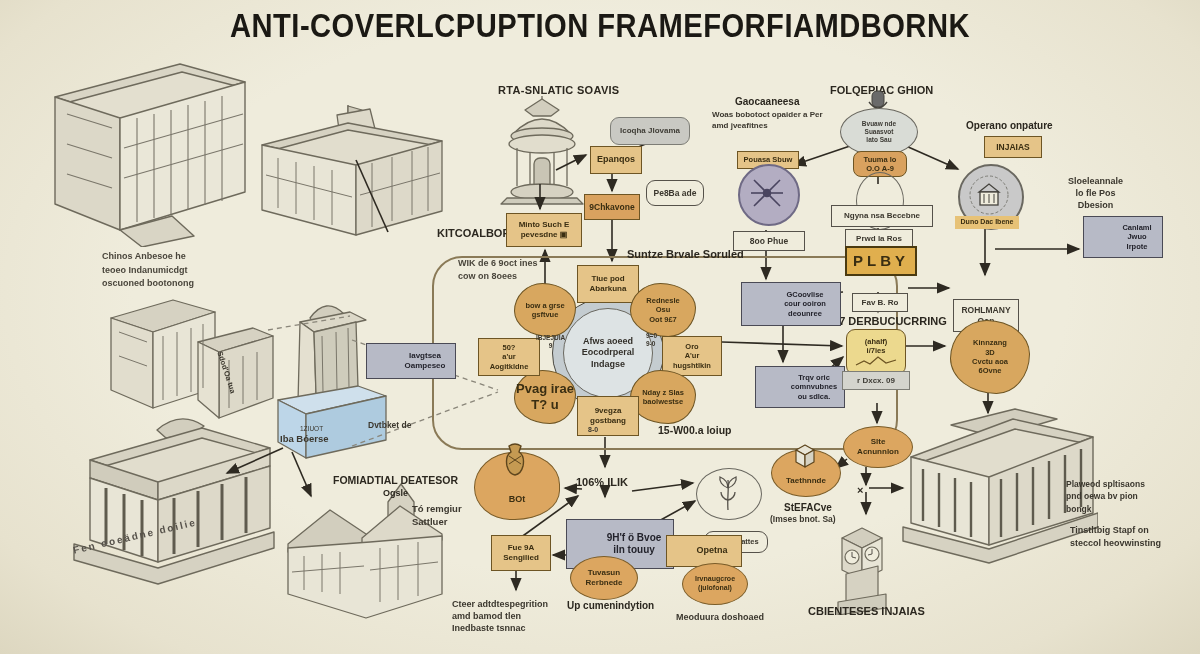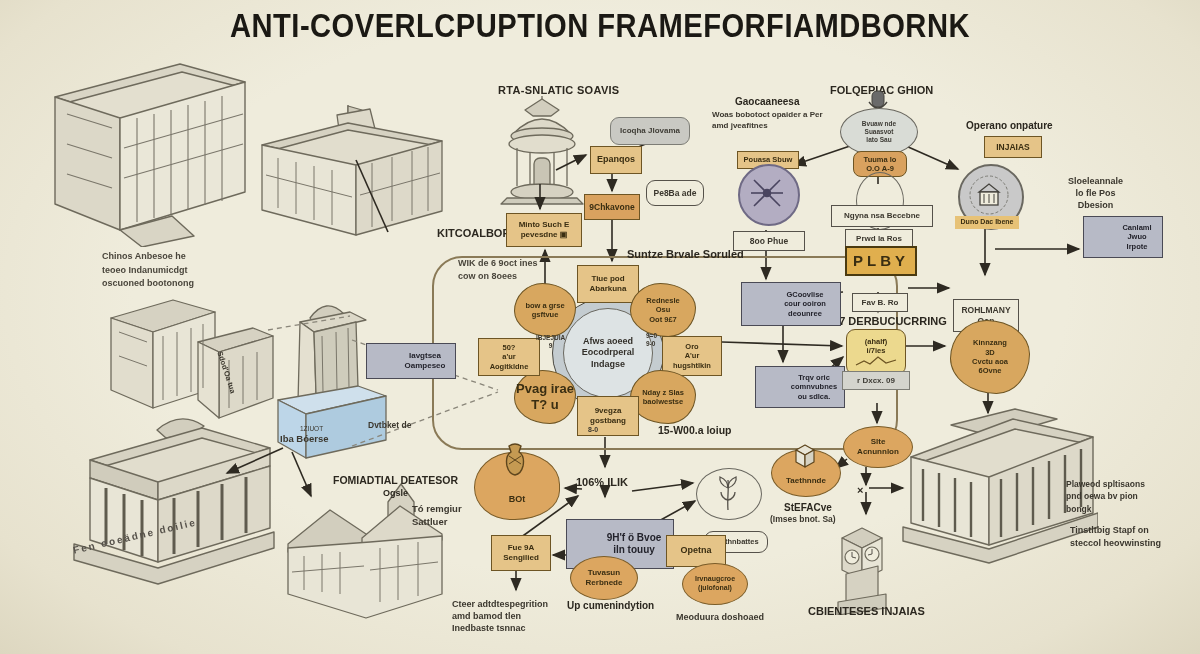--- a/index.html
+++ b/index.html
@@ -474,21 +474,21 @@
       <path d="M16,14 C10,12 7,7 8,3 C13,5 16,8 16,14"></path>
       <path d="M16,14 C22,12 25,7 24,3 C19,5 16,8 16,14"></path>
       <path d="M16,26 C11,25 9,21 9,18"></path>
       <path d="M16,26 C21,25 23,21 23,18"></path>
     </g>
   </svg>
   <div class="node box-outline rounded" style="left:704px;top:511px;width:62px;height:20px;font-size:7.5px;">Poithnbattes</div>
 
   <div class="node box-tan" style="left:491px;top:535px;width:58px;height:34px;font-size:8px;">Fue 9A
 Sengilied</div>
-  <div class="node box-tan" style="left:666px;top:535px;width:58px;height:30px;font-size:9px;">Opetna</div>
+  <div class="node box-tan" style="left:666px;top:535px;width:58px;height:30px;font-size:9px;padding-left:16px;">Opetna</div>
   <div class="node ellipse-orange" style="left:570px;top:556px;width:66px;height:42px;font-size:8px;">Tuvasun
 Rerbnede</div>
   <div class="node ellipse-orange" style="left:682px;top:563px;width:64px;height:40px;font-size:7px;">Irvnaugcroe
 (julofonal)</div>
 
   <div class="node ellipse-orange" style="left:843px;top:426px;width:68px;height:40px;font-size:8px;">Slte
 Acnunnlon</div>
   <div class="node ellipse-orange" style="left:771px;top:449px;width:70px;height:48px;font-size:8px;
        align-items:flex-end;padding-bottom:10px;box-sizing:border-box;">Taethnnde</div>
   <svg class="abs" style="left:790px;top:440px;" width="30" height="30" viewBox="0 0 30 30">

